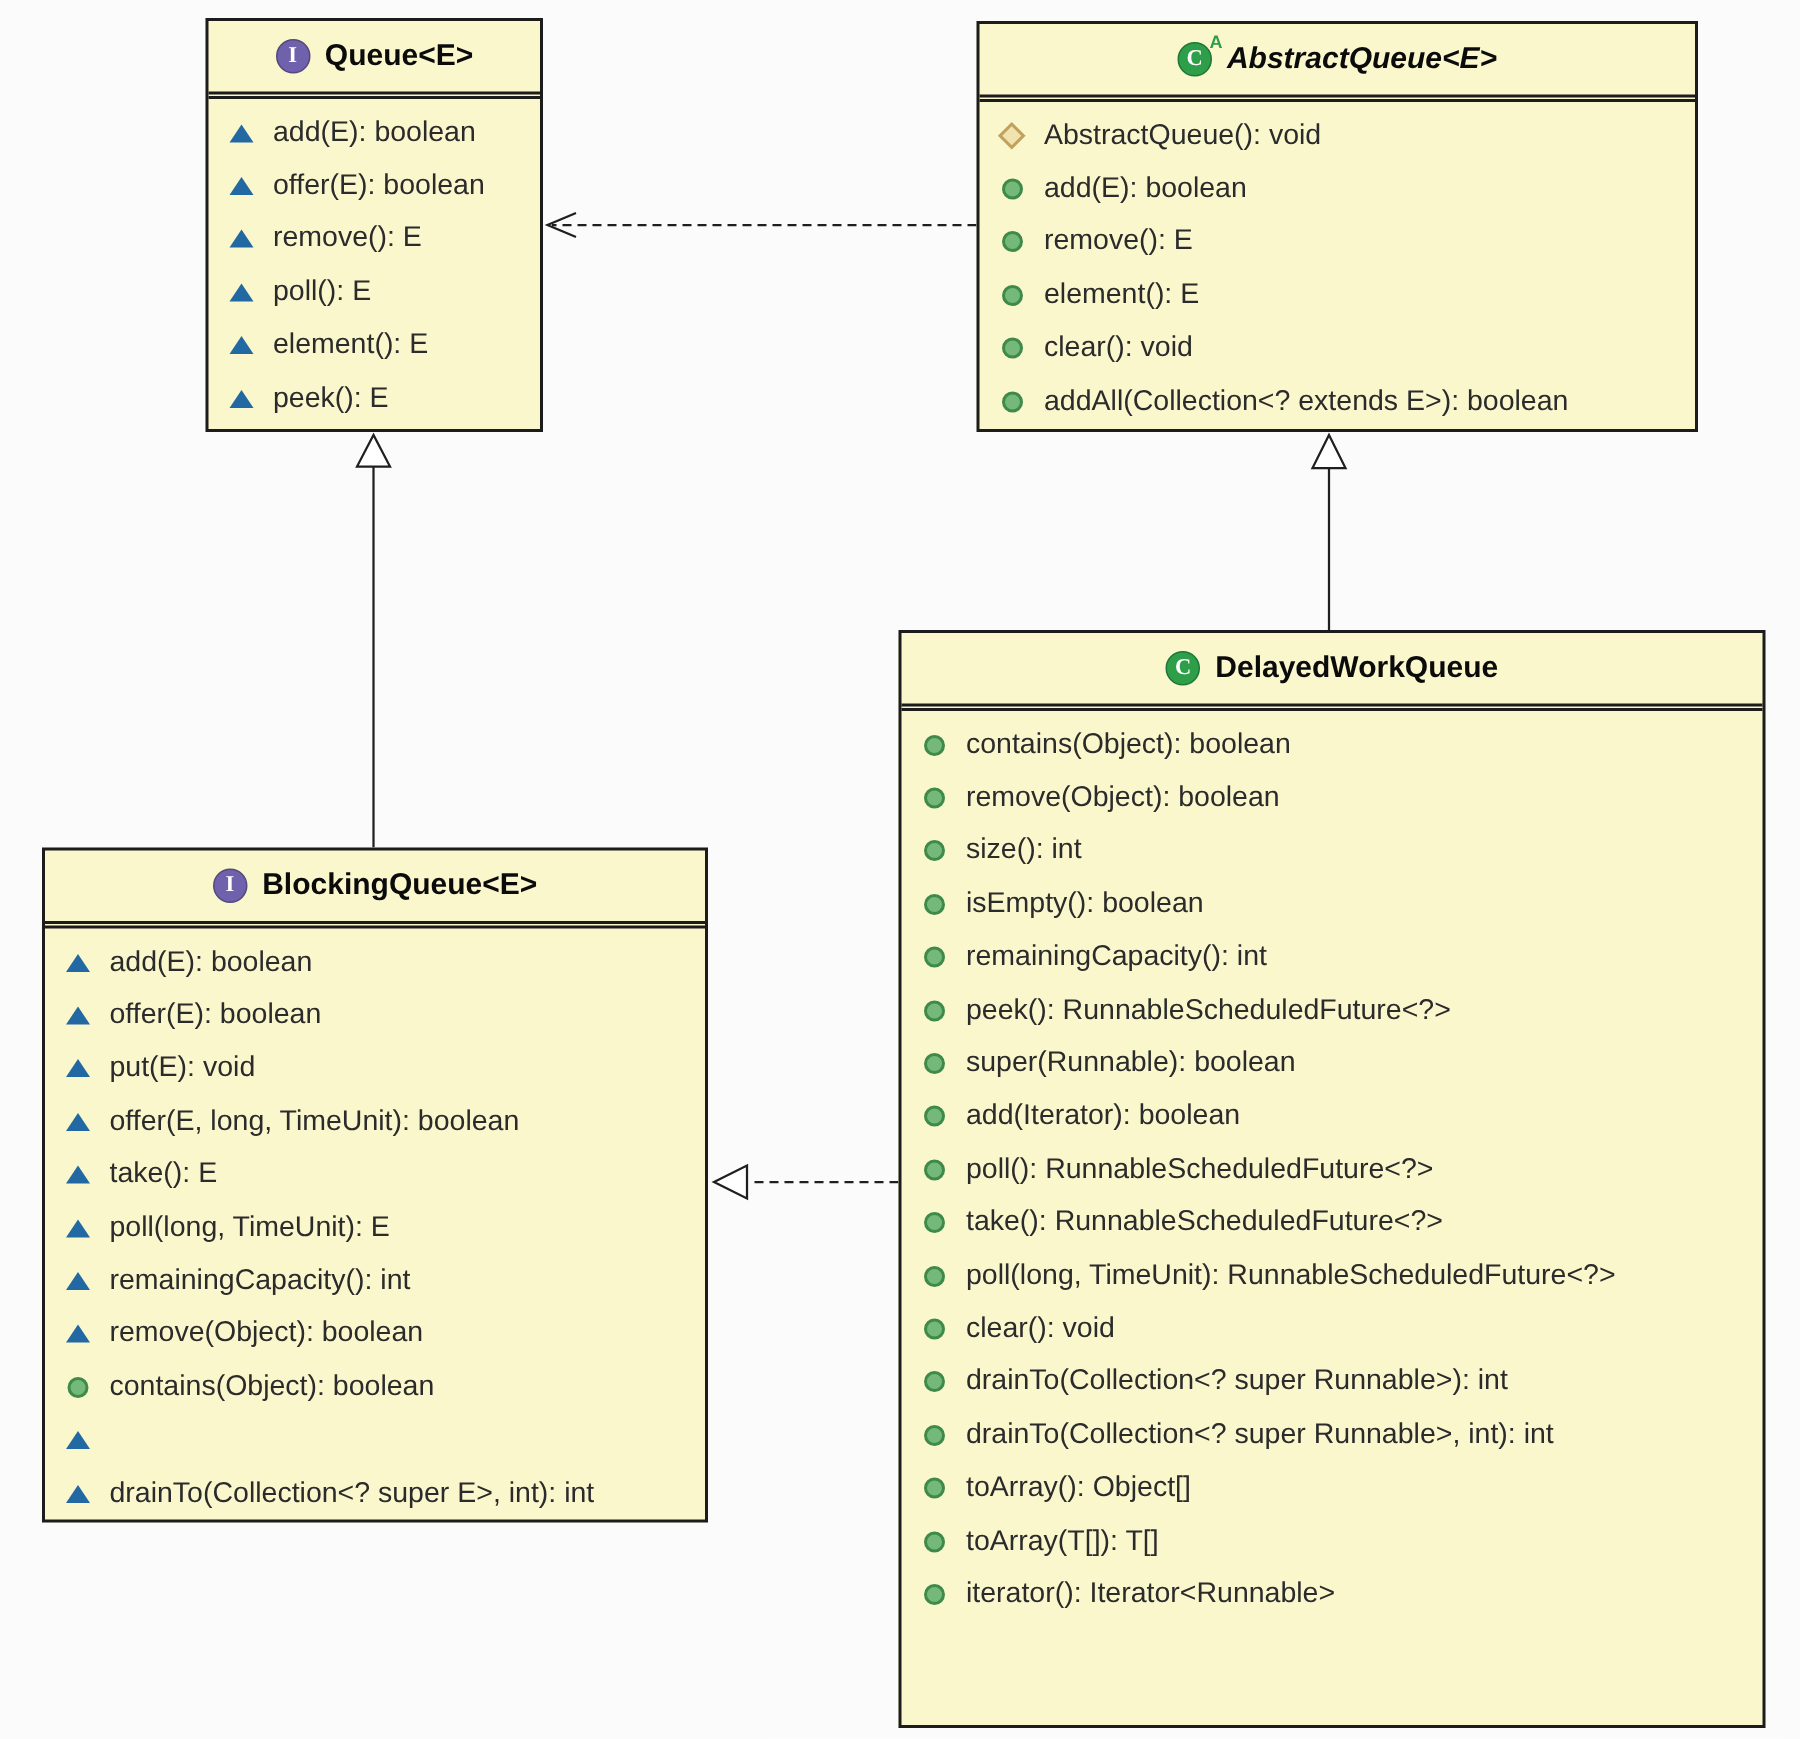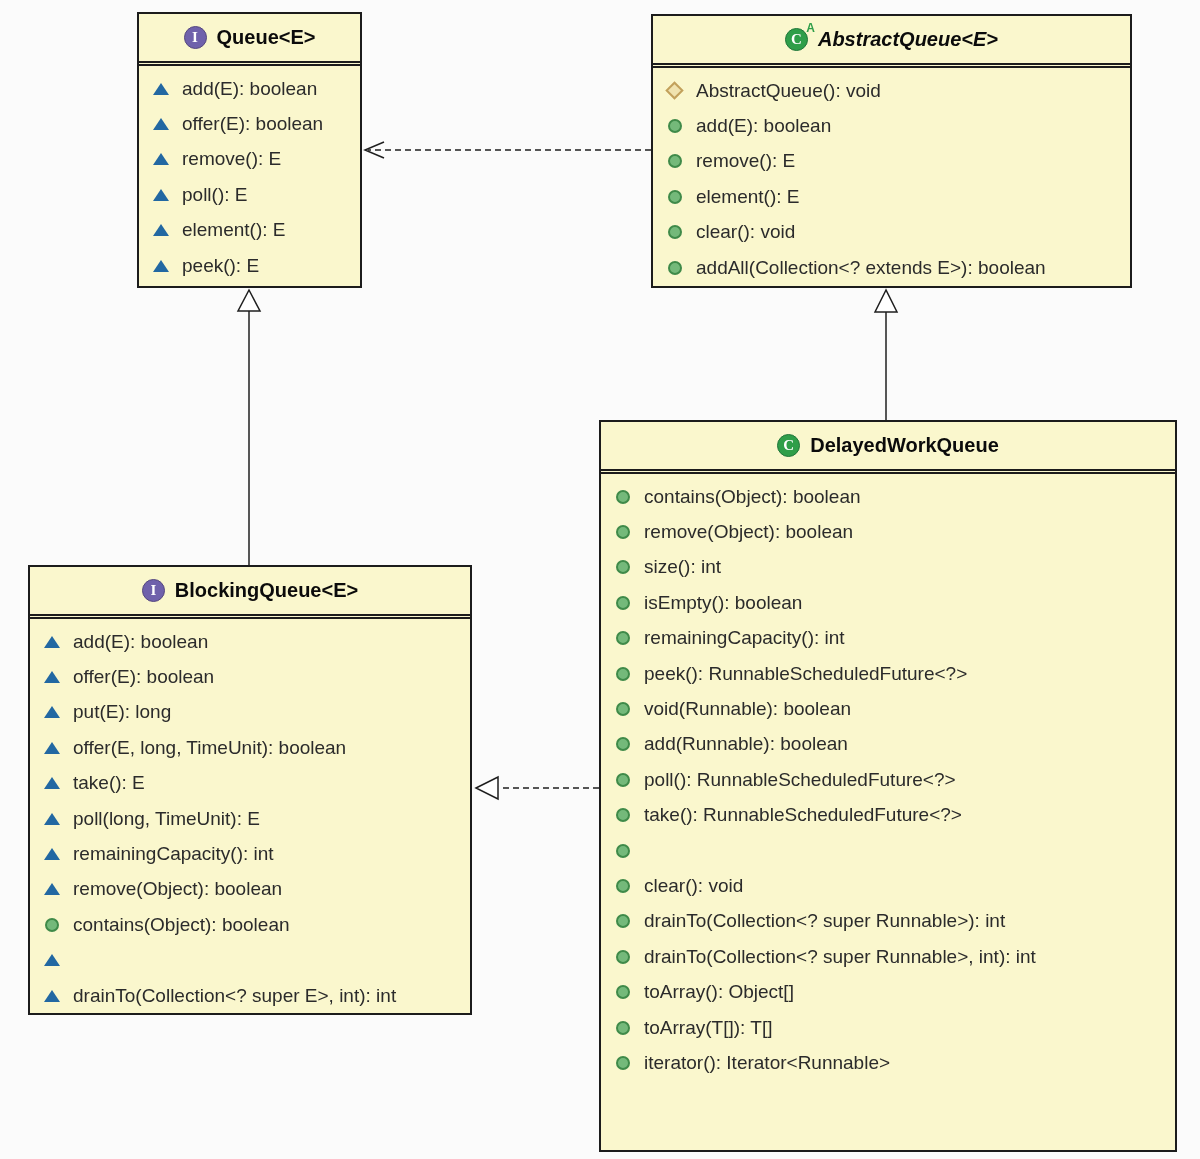--- a/index.html
+++ b/index.html
@@ -185,21 +185,21 @@
         <div class="method-row">
           <span class="mi abstract-method"></span>
           <span>add(E): boolean</span>
         </div>
         <div class="method-row">
           <span class="mi abstract-method"></span>
           <span>offer(E): boolean</span>
         </div>
         <div class="method-row">
           <span class="mi abstract-method"></span>
-          <span>put(E): long</span>
+          <span>put(E): void</span>
         </div>
         <div class="method-row">
           <span class="mi abstract-method"></span>
           <span>offer(E, long, TimeUnit): boolean</span>
         </div>
         <div class="method-row">
           <span class="mi abstract-method"></span>
           <span>take(): E</span>
         </div>
         <div class="method-row">
@@ -255,36 +255,37 @@
         <div class="method-row">
           <span class="mi public-method"></span>
           <span>remainingCapacity(): int</span>
         </div>
         <div class="method-row">
           <span class="mi public-method"></span>
           <span>peek(): RunnableScheduledFuture&lt;?&gt;</span>
         </div>
         <div class="method-row">
           <span class="mi public-method"></span>
-          <span>void(Runnable): boolean</span>
-        </div>
-        <div class="method-row">
-          <span class="mi public-method"></span>
-          <span>add(Runnable): boolean</span>
+          <span>super(Runnable): boolean</span>
+        </div>
+        <div class="method-row">
+          <span class="mi public-method"></span>
+          <span>add(Iterator): boolean</span>
         </div>
         <div class="method-row">
           <span class="mi public-method"></span>
           <span>poll(): RunnableScheduledFuture&lt;?&gt;</span>
         </div>
         <div class="method-row">
           <span class="mi public-method"></span>
           <span>take(): RunnableScheduledFuture&lt;?&gt;</span>
         </div>
         <div class="method-row">
           <span class="mi public-method"></span>
+          <span>poll(long, TimeUnit): RunnableScheduledFuture&lt;?&gt;</span>
         </div>
         <div class="method-row">
           <span class="mi public-method"></span>
           <span>clear(): void</span>
         </div>
         <div class="method-row">
           <span class="mi public-method"></span>
           <span>drainTo(Collection&lt;? super Runnable&gt;): int</span>
         </div>
         <div class="method-row">

